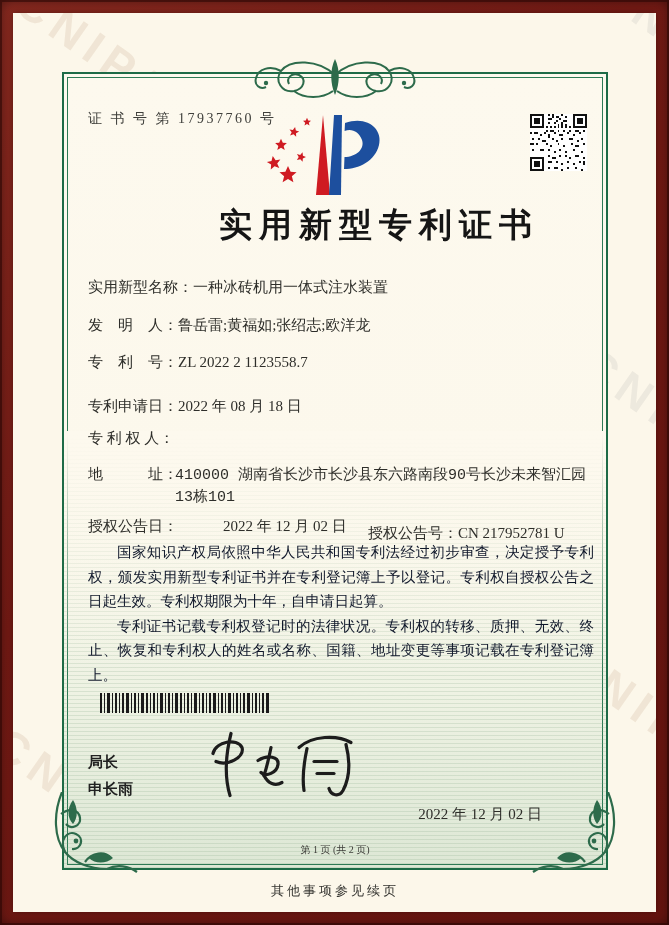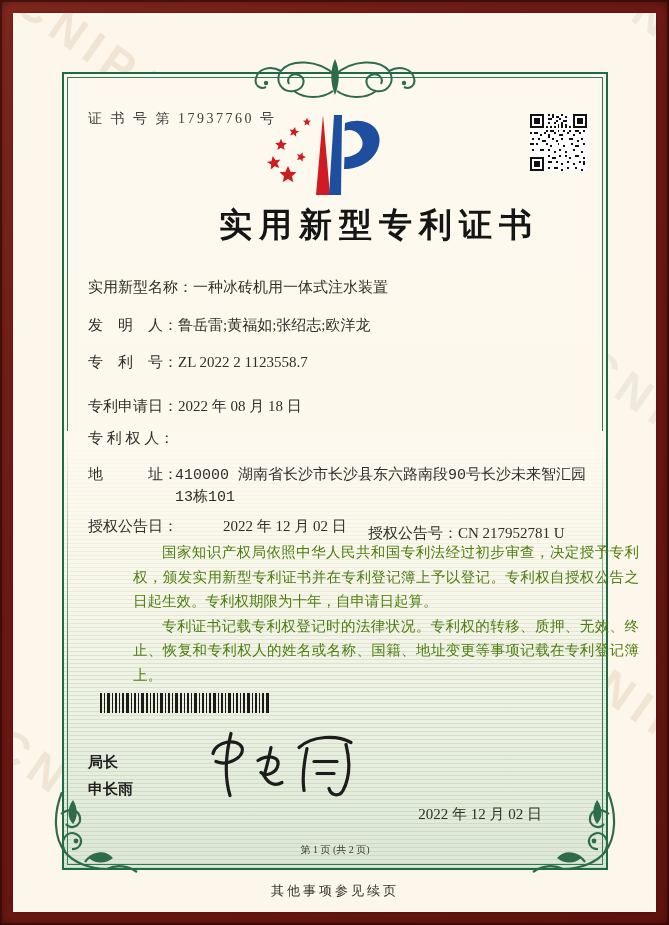--- a/index.html
+++ b/index.html
@@ -50,21 +50,21 @@
     position:absolute;left:49px;top:190px;width:546px;text-align:center;
     font-size:33px;font-weight:600;letter-spacing:7px;color:#151515;z-index:2;margin-left:44px;
   }
   .fields{position:absolute;left:75px;top:263px;width:512px;font-size:15px;color:#2e2e2a;z-index:2;}
   .field-row{position:absolute;left:0;display:flex;align-items:flex-start;line-height:22px;}
   .field-label{display:inline-block;min-width:82px;white-space:nowrap;}
   .field-value{display:inline-block;max-width:425px;}
   .grant-col2{position:absolute;left:257px;top:7px;white-space:nowrap;margin-left:23px;}
   .paragraphs{
     position:absolute;left:75px;top:527px;width:506px;font-size:14.5px;
-    line-height:24.5px;color:#4d7c0f;text-align:justify;z-index:2;margin-left:45px;
+    line-height:24.5px;color:#0f172a;text-align:justify;z-index:2;
   }
   .paragraphs p{margin:0;text-indent:2em;}
   .barcode{position:absolute;left:87px;top:680px;width:172px;height:20px;z-index:2;}
   .officer{position:absolute;left:75px;top:735px;font-family:"Liberation Sans","DejaVu Sans",sans-serif;
     font-size:15px;font-weight:600;color:#222;line-height:27px;z-index:2;}
   .signature{position:absolute;left:182px;top:712px;width:170px;height:80px;z-index:3;}
   .issue-date{position:absolute;left:372px;top:792px;width:190px;text-align:center;
     font-size:15px;color:#2e2e2a;z-index:2;}
   .page-no{position:absolute;left:49px;top:830px;width:546px;text-align:center;
     font-size:10px;color:#3c3c38;z-index:2;}

